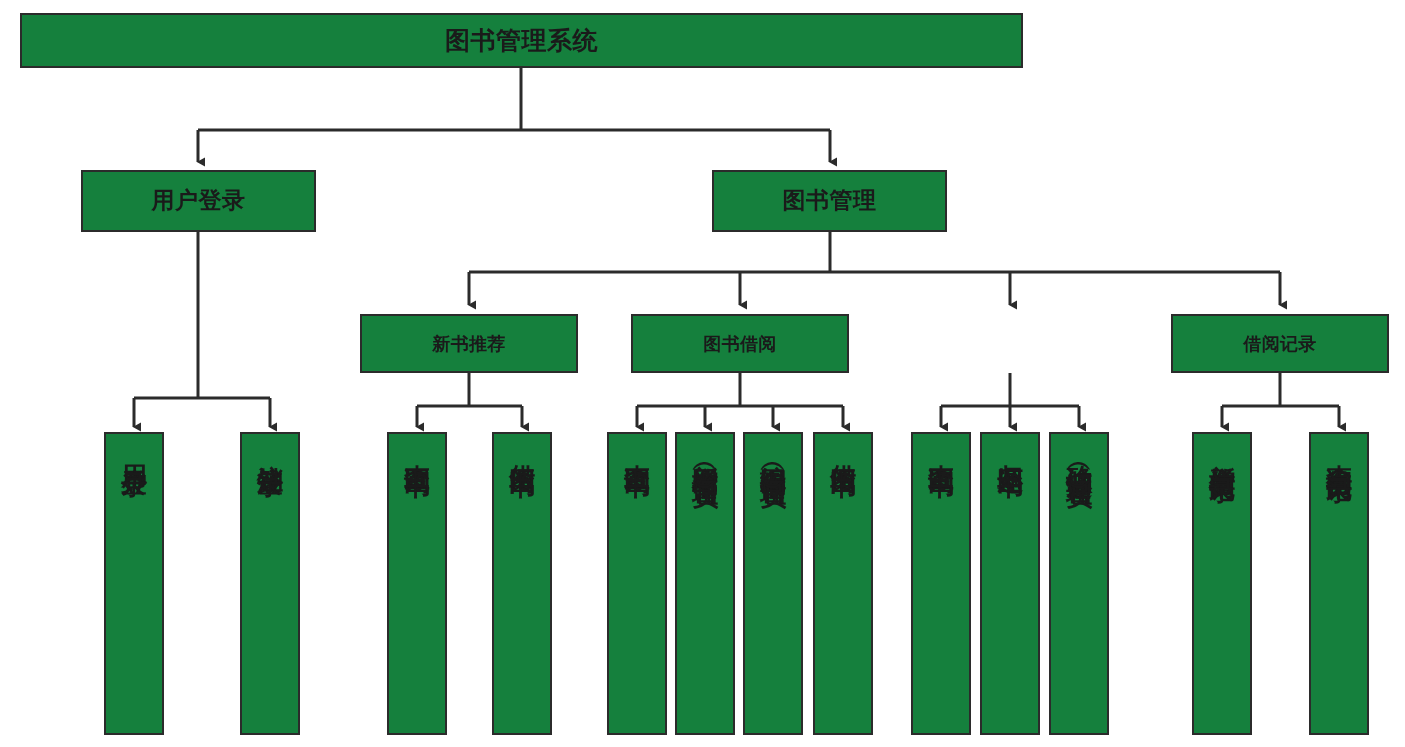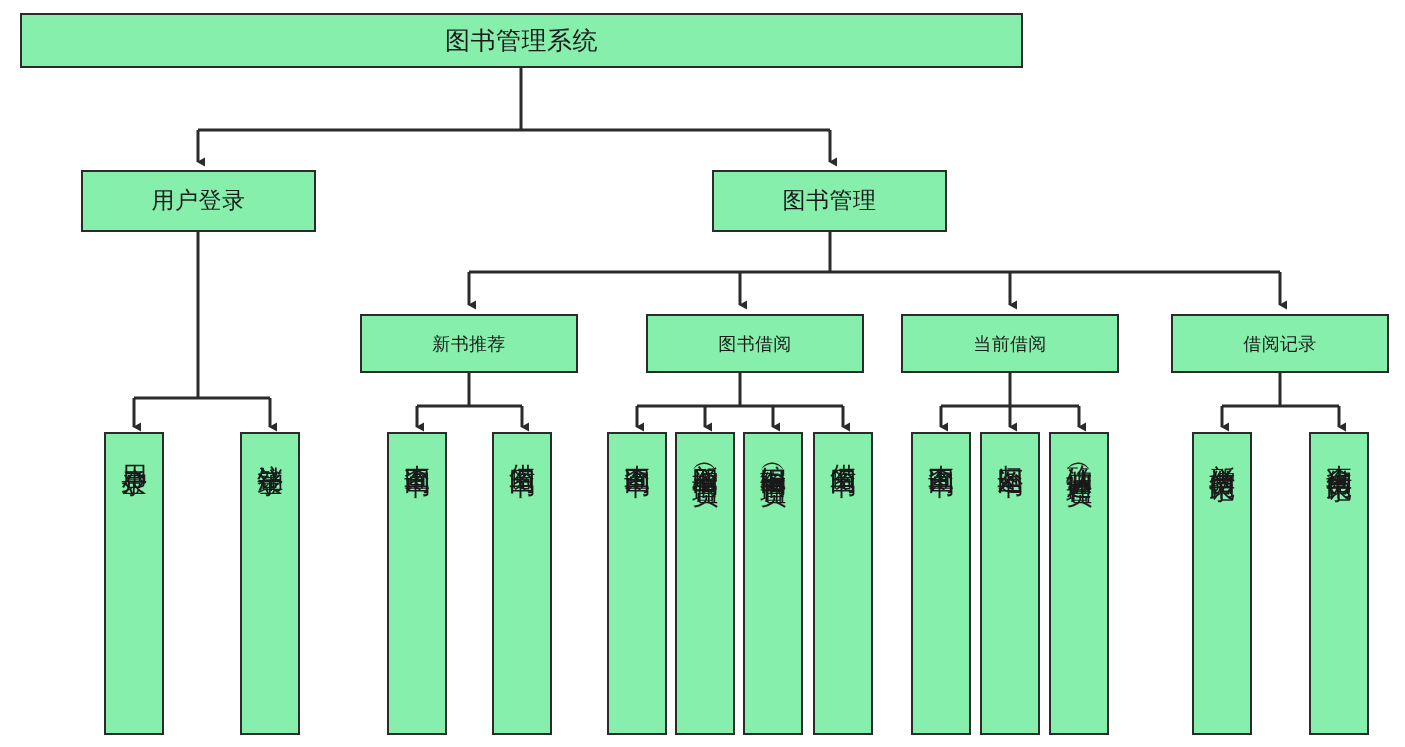--- a/index.html
+++ b/index.html
@@ -21,25 +21,26 @@
     left:0;top:0;
     width:1405px;
     height:747px;
     pointer-events:none;
   }
   
   .node{
     position:absolute;
     box-sizing:border-box;
     border:2.5px solid #2b2b2b;
-    background:#86efac;
+    background:#15803d;
     display:flex;
     align-items:center;
     justify-content:center;
     text-align:center;
+    font-weight:bold;
   }
   .node .label{
     display:block;
     line-height:1.18;
     letter-spacing:0.02em;
     color:#1a1a1a;
   }
   
   .node.root .label{ font-size:25px; }
   
@@ -135,27 +136,24 @@
   </div>
 
   <div class="node lvl2" style="left:712px;top:170px;width:235px;height:62px;">
     <span class="label">图书管理</span>
   </div>
 
   <div class="node lvl3" style="left:360px;top:314px;width:218px;height:59px;">
     <span class="label">新书推荐</span>
   </div>
 
-  <div class="node lvl3" style="left:631px;top:314px;width:218px;height:59px;margin-left:15px;">
+  <div class="node lvl3" style="left:631px;top:314px;width:218px;height:59px;">
     <span class="label">图书借阅</span>
   </div>
 
-  <div class="node lvl3" style="left:901px;top:314px;width:218px;height:59px;">
-    <span class="label">当前借阅</span>
-  </div>
 
   <div class="node lvl3" style="left:1171px;top:314px;width:218px;height:59px;">
     <span class="label">借阅记录</span>
   </div>
 
   <div class="node leaf" style="left:104px;top:432px;width:60px;height:303px;">
     <span class="label">用户登录</span>
   </div>
   <div class="node leaf" style="left:240px;top:432px;width:60px;height:303px;">
     <span class="label">注销登录</span>

